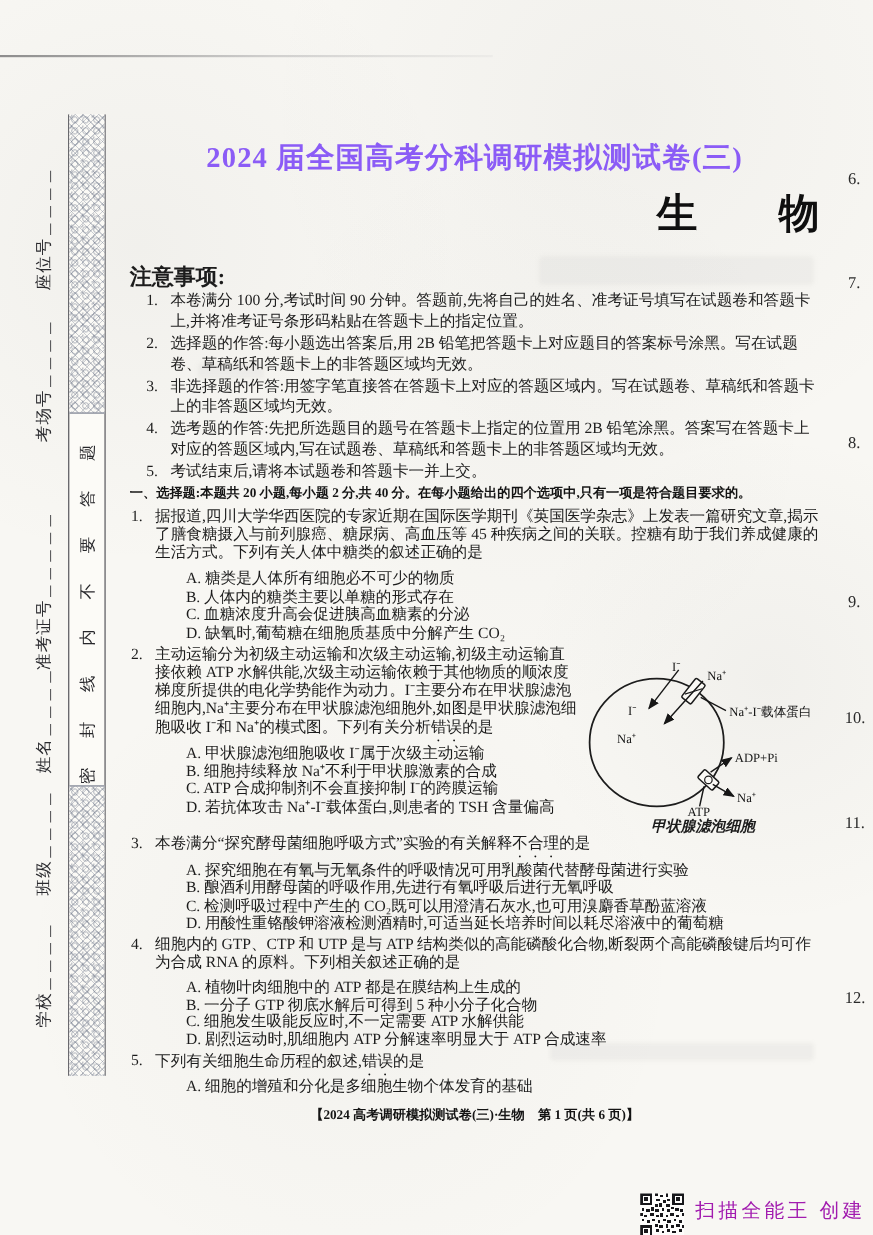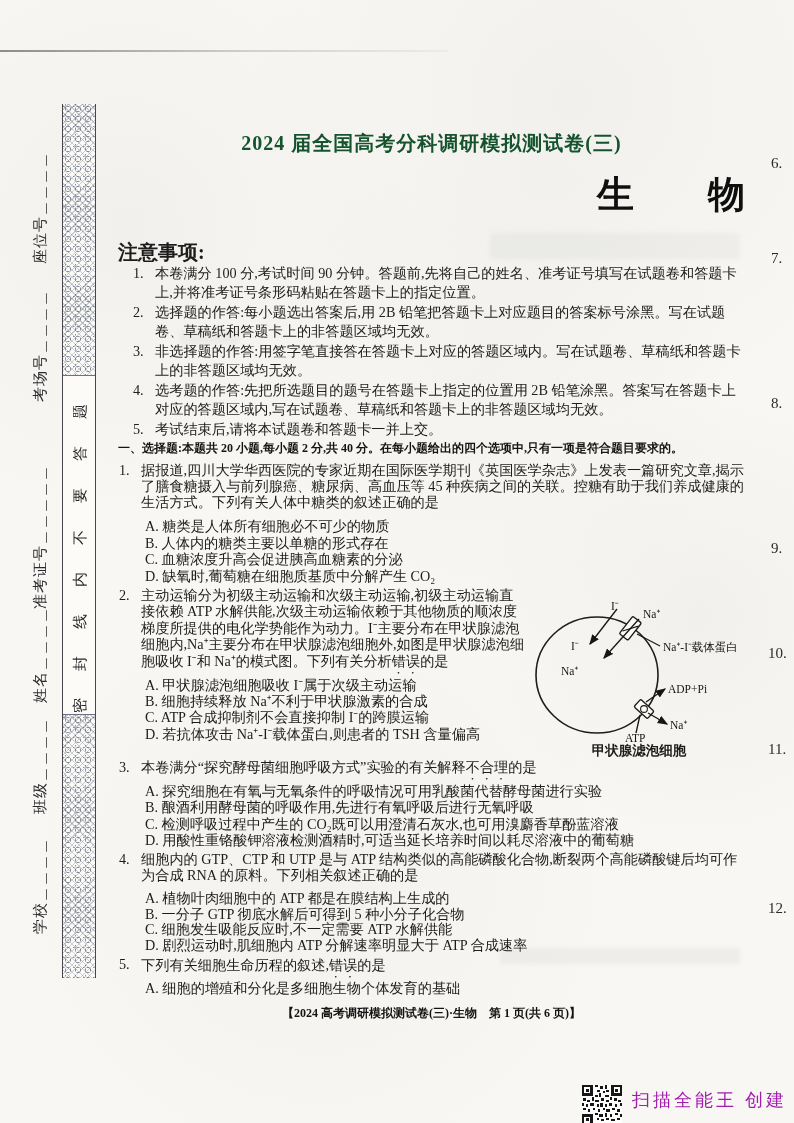--- a/index.html
+++ b/index.html
@@ -40,39 +40,39 @@
   .band.bottom { bottom:0; height:263px; border-top:1px solid #6a7184; }
   .seal-text { position:absolute; left:80px; top:545px; transform:translate(-50%,-50%) rotate(-90deg);
     white-space:nowrap; letter-spacing:27px; font-size:15px; color:#26262a; }
   .side-label { position:absolute; left:40px; transform:translate(-50%,-50%) rotate(-90deg);
     white-space:nowrap; font-size:15px; color:#2a2a2e; letter-spacing:1px; }
   .lab-school { top:886px; } .lab-class { top:766px; } .lab-name { top:655px; }
   .lab-ticket { top:537px; } .lab-room { top:346px; } .lab-seat { top:208px; }
 
   
   .main { position:absolute; left:118px; top:128px; width:627px; }
-  .title { text-align:center; font-size:20px; font-weight:bold; letter-spacing:1px; line-height:31px; color:#14532d; }
+  .title { text-align:center; font-size:26px; font-weight:bold; letter-spacing:1px; line-height:31px; color:#8b5cf6; }
   .subject { text-align:right; font-size:37px; font-weight:bold; margin-top:13px; line-height:46px; color:#0f0f0f; }
   .notice-head { font-size:20px; font-weight:bold; margin-top:24px; line-height:21px; }
   .notice-item { position:relative; padding-left:37px; font-size:14.2px; line-height:19px; margin-top:1px; color:#202020; }
   .notice-item .num { position:absolute; left:15px; }
   .section-head { font-weight:bold; font-size:12px; line-height:19.5px; 
     padding-left:31px; text-indent:-31px; color:#141414; }
   .q { position:relative; padding-left:23px; font-size:14.2px; line-height:16.4px; margin-top:3px; }
   .qnum { position:absolute; left:1px; top:0; }
-  .opt { padding-left:4px; }
+  .opt { padding-left:4px;margin-left:24px; }
   .emph { -webkit-text-emphasis:filled dot #111; text-emphasis:filled dot #111;
           -webkit-text-emphasis-position:under; text-emphasis-position:under right; }
   .q3 { clear:both; }
   .q-last { line-height:15.6px; }
 
   
   .q-figure { float:right; width:212px; margin:14px 0 0 6px; }
   .q-figure svg { display:block; }
-  .fig-caption { font-weight:bold; font-size:13.5px; text-align:center; margin-top:0; line-height:16px; }
+  .fig-caption { font-weight:bold; font-size:13.5px; text-align:center; margin-top:0; line-height:16px;font-style:italic; }
   .figtext { font-size:11.5px; fill:#161616; font-family:"Liberation Serif", serif; }
 
   .footer { text-align:center; font-weight:bold; font-size:12px; margin-top:9px; color:#141414; }
 
   
   .margin-num { position:absolute; left:771px; font-size:15px; color:#2a2a2a; }
   .mn6 { top:155px; } .mn7 { top:250px; } .mn8 { top:395px; } .mn9 { top:540px; }
   .mn10 { top:645px; left:768px; } .mn11 { top:741px; left:768px; } .mn12 { top:900px; left:768px; }
 
   

